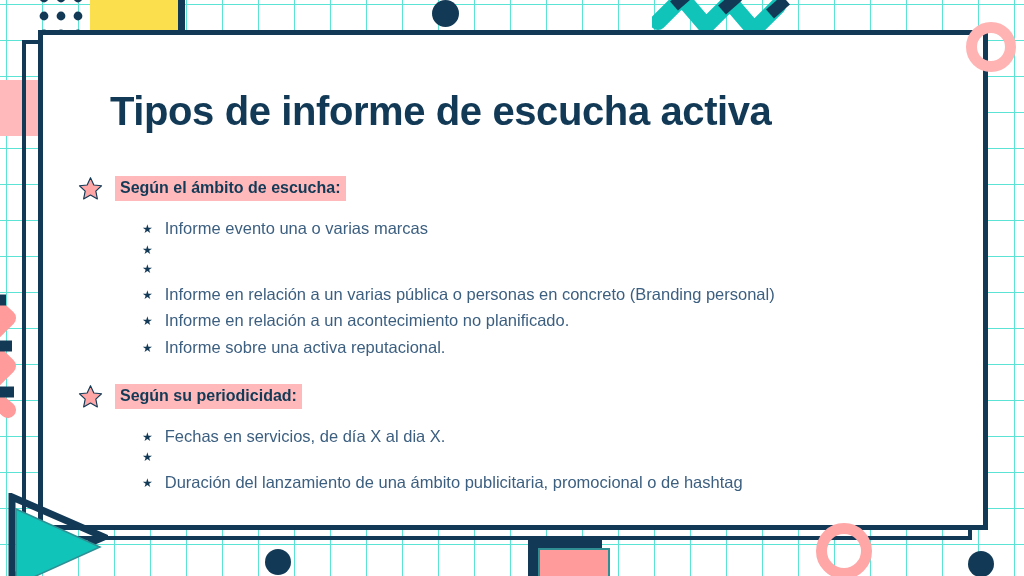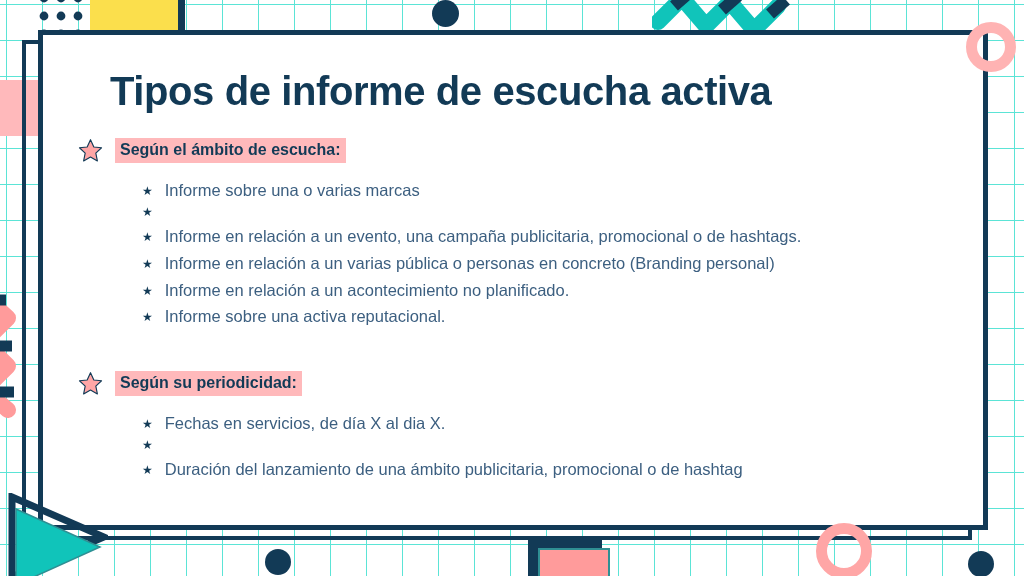--- a/index.html
+++ b/index.html
@@ -125,37 +125,37 @@
     box-sizing: border-box;
     background: #ffffff;
   }
 
   
   .content {
     position: absolute;
     left: 38px; top: 30px;
     width: 950px; height: 500px;
     box-sizing: border-box;
-    padding: 40px 40px 20px 72px;
+    padding: 60px 40px 20px 72px;
     border-radius: 25px;
   }
 
   .slide-title {
     margin: 0;
     font-size: 40px;
     font-weight: 700;
     letter-spacing: -0.4px;
     color: #123a56;
     line-height: 1.05;
   }
 
   .section {
-    margin-top: 26px;
-  }
-  .section.second { margin-top: 41px; }
+    margin-top: 44px;
+  }
+  .section.second { margin-top: 23px; }
 
   .section-head {
     display: flex;
     align-items: center;
     gap: 12px;
     margin-left: -32px;
   }
   .star-big { flex: 0 0 auto; }
 
   .section-title {
@@ -272,28 +272,27 @@
     <div class="section">
       <div class="section-head">
         <svg class="star-big" viewBox="0 0 24 24" width="25" height="25">
           <polygon points="12,1.6 15.2,8.6 22.6,9.4 17.1,14.5 18.6,22 12,18.2 5.4,22 6.9,14.5 1.4,9.4 8.8,8.6" fill="#ffa6a6" stroke="#123a56" stroke-width="1.1" stroke-linejoin="round"></polygon>
         </svg>
         <span class="section-title">Según el ámbito de escucha:</span>
       </div>
       <ul class="bullets">
         <li>
           <span class="bullet-star">★</span>
-          <span>Informe sobre una o varias marcas</span>
-        </li>
-        <li>
-          <span class="bullet-star">★</span>
-        </li>
-        <li>
-          <span class="bullet-star">★</span>
-          <span>Informe en relación a un evento, una campaña publicitaria, promocional o de hashtags.</span>
+          <span>Informe evento una o varias marcas</span>
+        </li>
+        <li>
+          <span class="bullet-star">★</span>
+        </li>
+        <li>
+          <span class="bullet-star">★</span>
         </li>
         <li>
           <span class="bullet-star">★</span>
           <span>Informe en relación a un varias pública o personas en concreto (Branding personal)</span>
         </li>
         <li>
           <span class="bullet-star">★</span>
           <span>Informe en relación a un acontecimiento no planificado.</span>
         </li>
         <li>

